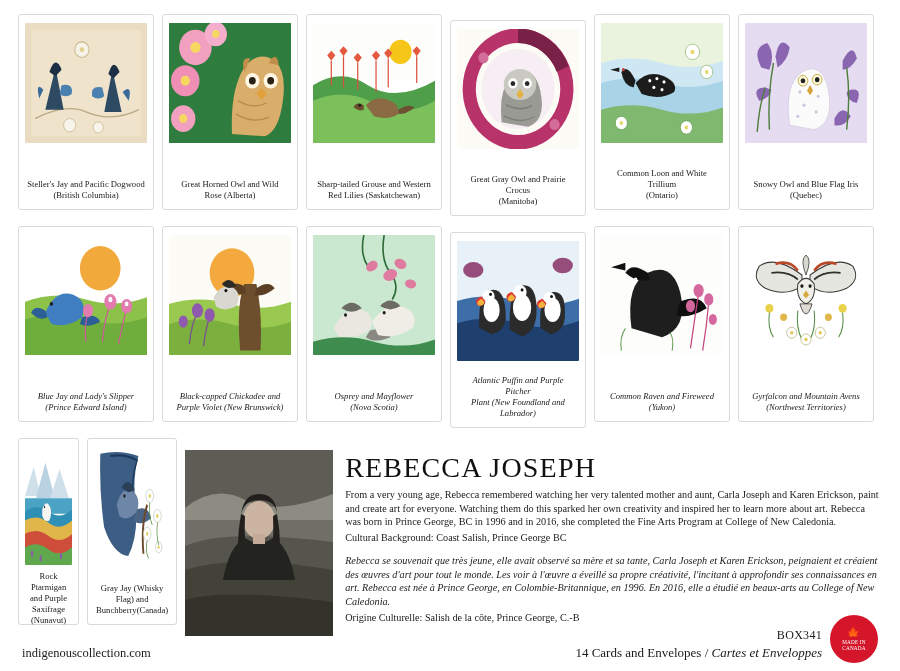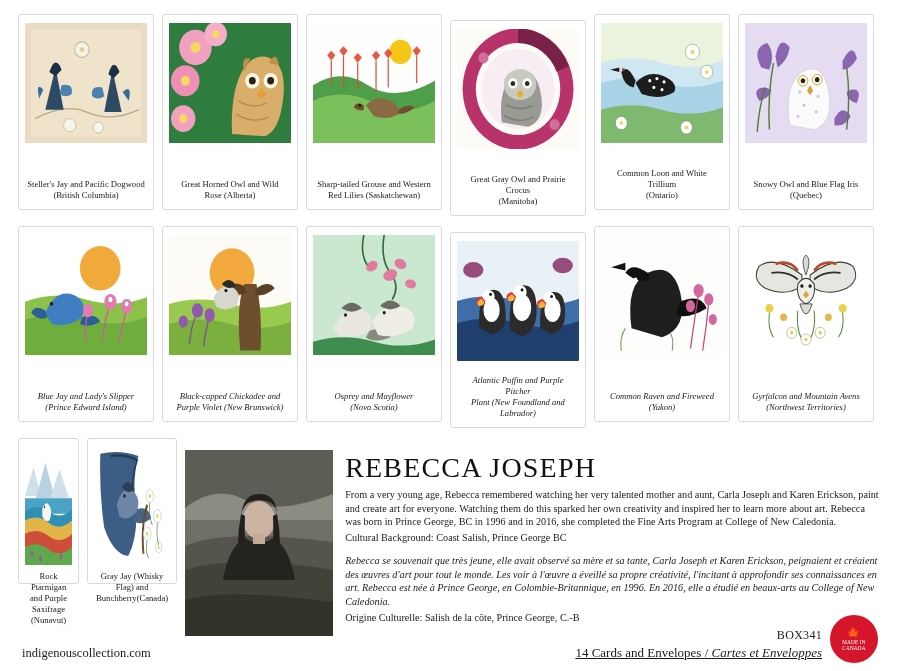--- a/index.html
+++ b/index.html
@@ -65,21 +65,21 @@
 
   
   .row-1 .card { width: 136px; height: 196px; }
   .row-1 .card-art { height: 120px; }
 
   
   .row-2 .card { width: 136px; height: 196px; }
   .row-2 .card-art { height: 120px; }
 
   
-  .row-3 .card { width: 136px; height: 146px; }
+  .row-3 .card { width: 136px; height: 187px; }
   .row-3 .card-art { height: 118px; }
 
   
   .offset-down { margin-top: 6px; }
 
   
   .art { width: 100%; height: 100%; display: block; }
 
   
   .bio-wrap {
@@ -158,21 +158,20 @@
   }
   .box-code {
     font-size: 12px;
     color: #1a1a1a;
     margin-bottom: 2px;
     letter-spacing: 0.3px;
   }
   .cards-line {
     font-size: 13px;
     color: #1a1a1a;
-    text-decoration: underline;
   }
   .cards-line .fr { font-style: italic; }
 
   .maple-badge {
     position: absolute;
     right: 0;
     bottom: -2px;
     width: 48px;
     height: 48px;
     border-radius: 50%;

